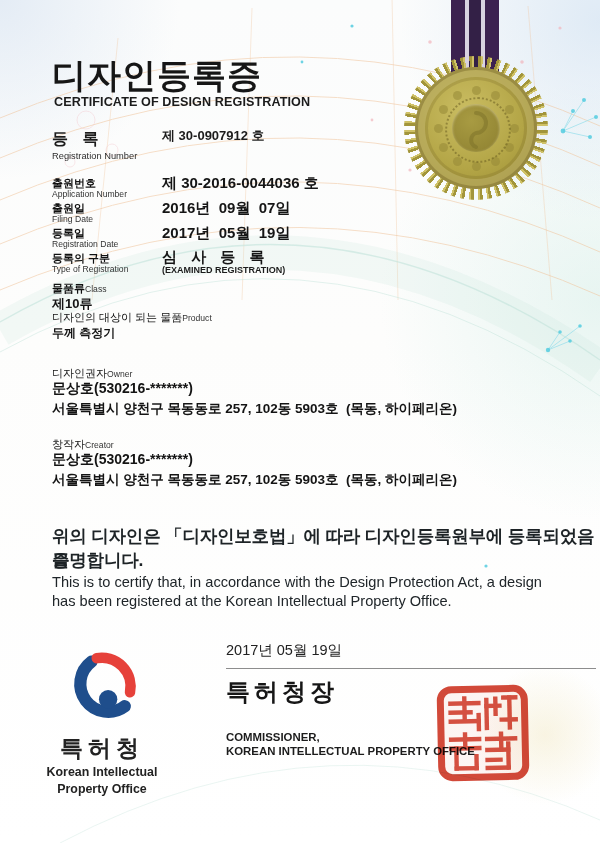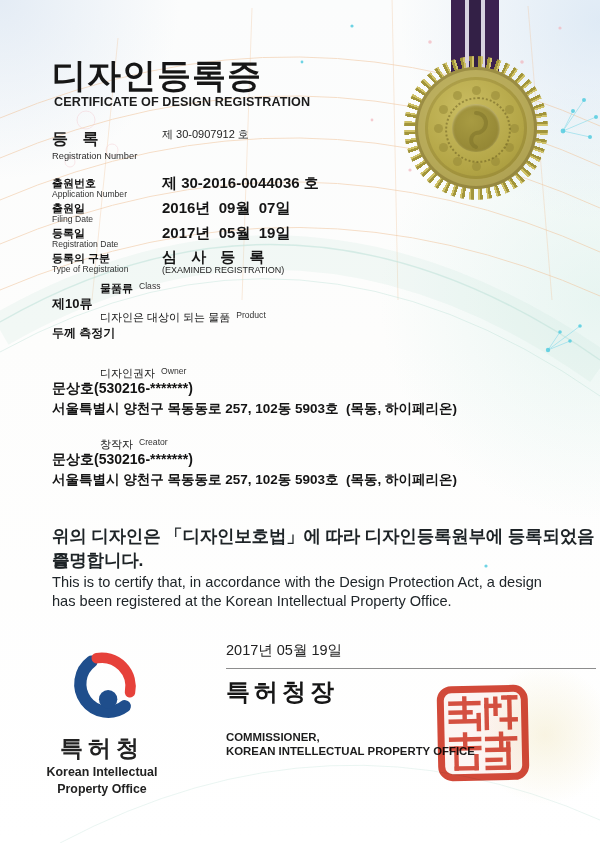--- a/index.html
+++ b/index.html
@@ -65,23 +65,23 @@
   .z{z-index:4;}
   .title-ko{left:52px;top:53px;font-size:34px;font-weight:bold;letter-spacing:1px;color:#161616;}
   .title-en{left:54px;top:95px;font-size:12.6px;font-weight:bold;color:#1b1b1b;letter-spacing:.1px;}
 
   .lab-ko{font-size:11px;font-weight:bold;color:#111;}
   .lab-en{font-size:8.6px;color:#333;}
   .rowval{font-size:15px;font-weight:bold;color:#151515;}
 
   .reg-ko{left:52px;top:129px;font-size:16px;font-weight:bold;letter-spacing:5px;}
   .reg-en{left:52px;top:151px;font-size:9.3px;color:#2e2e2e;text-align:right;}
-  .reg-val{left:162px;top:127px;font-size:11px;font-weight:normal;text-align:right;}
-
-  .inline-lab{display:flex;align-items:flex-start;gap:6px;margin-left:48px;}
+  .reg-val{left:162px;top:127px;font-size:13px;font-weight:bold;text-align:right;}
+
+  .inline-lab{display:flex;align-items:center;gap:0;}
   .big-ko{font-size:13px;font-weight:bold;color:#141414;}
 
   .stmt-ko{font-size:17.5px;font-weight:bold;color:#1d2326;letter-spacing:-0.2px;}
   .stmt-en{font-size:14.6px;font-weight:normal;color:#20262a;}
 
   .foot-date{left:226px;top:641px;font-size:14.5px;color:#222;}
   .foot-line{left:226px;top:668px;width:370px;height:1px;background:#8d8d8d;}
   .comm-ko{left:226px;top:676px;font-size:24px;font-weight:bold;letter-spacing:4px;color:#161616;}
   .comm-en{font-size:11.4px;font-weight:bold;color:#1c1c1c;margin-top:21px;}
 
@@ -174,29 +174,29 @@
   <div class="abs z lab-en" style="left:52px;top:214px">Filing Date</div>
   <div class="abs z rowval val" style="left:162px;top:199px">2016년  09월  07일</div>
 
   <div class="abs z lab-ko" style="left:52px;top:226px">등록일</div>
   <div class="abs z lab-en" style="left:52px;top:239px">Registration Date</div>
   <div class="abs z rowval val" style="left:162px;top:224px">2017년  05월  19일</div>
 
   <div class="abs z lab-ko" style="left:52px;top:251px">등록의 구분</div>
   <div class="abs z lab-en" style="left:52px;top:264px">Type of Registration</div>
   <div class="abs z rowval val" style="left:162px;top:248px;letter-spacing:5px">심 사 등 록</div>
-  <div class="abs z" style="left:162px;top:265px;font-size:9px;font-weight:normal">(EXAMINED REGISTRATION)</div>
+  <div class="abs z" style="left:162px;top:265px;font-size:9px;font-weight:bold">(EXAMINED REGISTRATION)</div>
 
   <div class="abs z inline-lab" style="left:52px;top:281px">
     <span class="lab-ko">물품류</span>
     <span class="lab-en">Class</span>
   </div>
   <div class="abs z big-ko" style="left:52px;top:295px">제10류</div>
   <div class="abs z inline-lab" style="left:52px;top:310px">
-    <span class="lab-ko" style="font-weight:normal">디자인은 대상이 되는 물품</span>
+    <span class="lab-ko" style="font-weight:normal">디자인의 대상이 되는 물품</span>
     <span class="lab-en">Product</span>
   </div>
   <div class="abs z big-ko" style="left:52px;top:325px;font-size:12px">두께 측정기</div>
 
   <div class="abs z inline-lab" style="left:52px;top:366px">
     <span class="lab-ko" style="font-weight:normal">디자인권자</span>
     <span class="lab-en">Owner</span>
   </div>
   <div class="abs z big-ko" style="left:52px;top:380px;font-size:14px">문상호(530216-*******)</div>
   <div class="abs z big-ko val" style="left:52px;top:400px;font-size:13.5px">서울특별시 양천구 목동동로 257, 102동 5903호  (목동, 하이페리온)</div>

